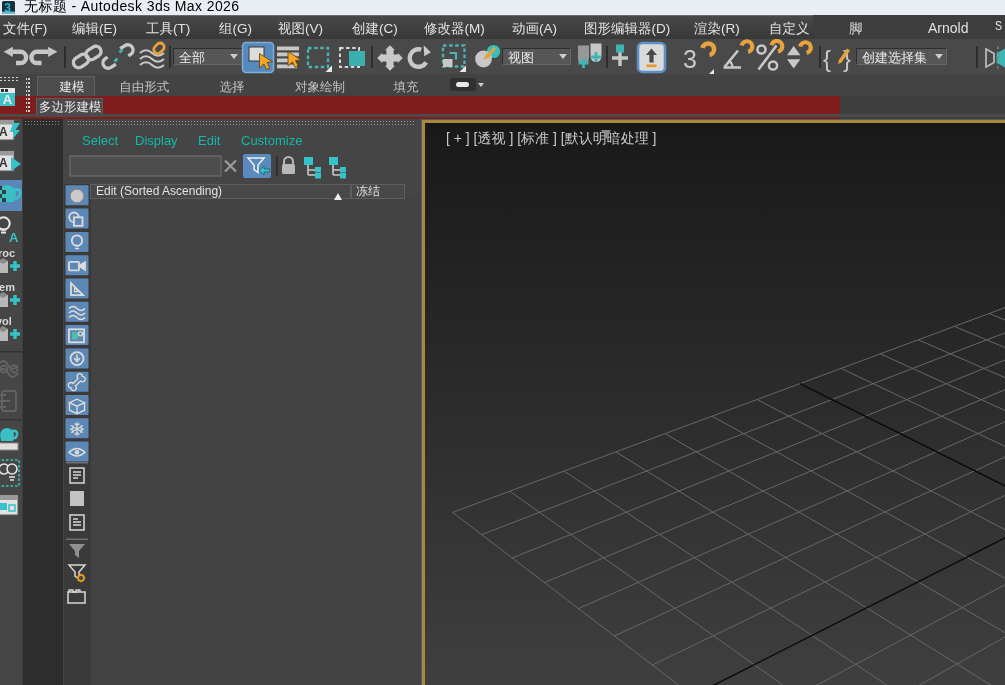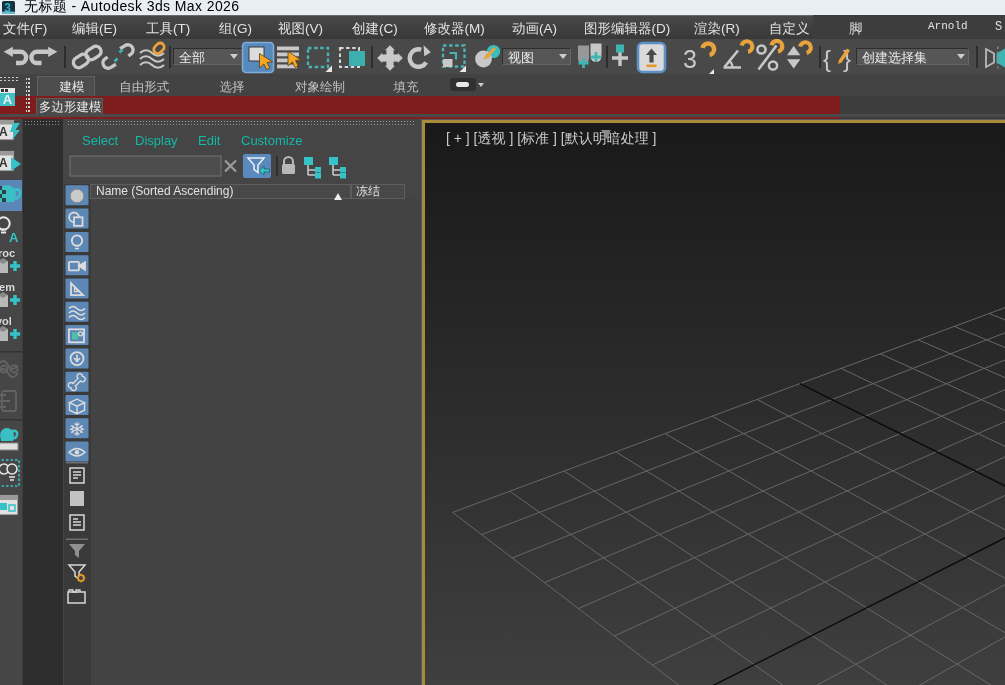--- a/index.html
+++ b/index.html
@@ -49,21 +49,21 @@
  <span style="left:146px">工具(T)</span>
     <span style="left:219px">组(G)</span>
  <span style="left:278px">视图(V)</span>
     <span style="left:352px">创建(C)</span>
  <span style="left:424px">修改器(M)</span>
     <span style="left:512px">动画(A)</span>
  <span style="left:584px">图形编辑器(D)</span>
     <span style="left:694px">渲染(R)</span>
  <span style="left:769px">自定义(U)</span>
     <span style="left:849px">脚本(S)</span>
- <span style="left:928px;font-family:Liberation Mono, monospace;font-size:11px">Arnold</span>
+ <span style="left:928px;font-family:Liberation Sans, sans-serif;font-size:14px">Arnold</span>
     <span style="left:995px;font-family:'Liberation Mono',monospace;font-size:12px">S</span>
 </div>
 <div id="toolbar">
 <svg class="abs" style="left:0;top:0" width="1005" height="35" viewBox="0 0 1005 35">
 <path d="M16 24 H20.5 A5.6 5.6 0 0 0 20.5 12.8 H12.5" fill="none" stroke="#c6c6c6" stroke-width="4.4"></path>
 <path d="M12.9 7.7 L12.9 18 L3.6 12.85 Z" fill="#c6c6c6"></path>
 <path d="M41.5 24 H37 A5.6 5.6 0 0 1 37 12.8 H48.5" fill="none" stroke="#c6c6c6" stroke-width="4.4"></path>
 <path d="M48.1 7.7 L48.1 18 L57.4 12.85 Z" fill="#c6c6c6"></path>
 <rect x="64" y="7" width="2" height="22" fill="#2d2d2d"></rect>
 <g stroke="#c8c8c8" stroke-width="3.4" fill="none">
@@ -154,21 +154,21 @@
 <path d="M997.8 7.5 v22" stroke="#888" stroke-width="1.4" stroke-dasharray="2.5 2.5"></path>
 </svg>
 <div class="combo" style="left:173px;top:9px;width:69px">
       <i>全部</i>
       <b></b>
     </div>
 <div class="combo" style="left:502px;top:9px;width:69px">
       <i>视图</i>
       <b></b>
     </div>
-<div class="combo" style="left:856px;top:9px;width:113px">
+<div class="combo" style="left:856px;top:9px;width:91px">
       <i>创建选择集</i>
       <b></b>
     </div>
 </div>
 
 <div id="ribbonrow">
  <div class="abs" style="left:36.5px;top:2px;width:58px;height:20px;background:#4d4d4d;
   border:1px solid #606060;border-bottom:none"></div>
  <span class="rtab" style="left:59.5px;color:#e8e8e8">建模</span>
  <span class="rtab" style="left:119.3px">自由形式</span>
@@ -312,21 +312,21 @@
    <rect x="11" y="16" width="6" height="5.5" fill="#35c2c8"></rect>
   </g>
   <g transform="translate(266,38)">
    <rect x="0" y="0" width="9" height="8" fill="#35c2c8"></rect>
    <path d="M4 8 v10 M4 13 h7 M4 18 h7" stroke="#c8c8c8" stroke-width="1.6" fill="none"></path>
    <rect x="11" y="10" width="6" height="5.5" fill="#35c2c8"></rect>
    <rect x="11" y="16" width="6" height="5.5" fill="#35c2c8"></rect>
   </g>
  </svg>
  <div class="hdrbox" style="left:27px;width:261px">
-      <span style="position:absolute;left:5px;top:0px">Name (Sorted Ascending)</span>
+      <span style="position:absolute;left:5px;top:0px">Edit (Sorted Ascending)</span>
   <span style="position:absolute;right:8px;top:4px;width:0;height:0;border:4.5px solid transparent;border-bottom:7px solid #ececec"></span>
     </div>
  <div class="hdrbox" style="left:288px;width:54px">
       <span style="position:absolute;left:4px;top:0px">冻结</span>
     </div>
  <svg class="abs" style="left:1px;top:66px" width="26" height="500" viewBox="0 0 26 500">
   <g fill="#5d87b4">
    <rect x="1.5" y="0.3" width="23" height="20" rx="1"></rect>
         <rect x="1.5" y="23.6" width="23" height="20" rx="1"></rect>
    <rect x="1.5" y="46.9" width="23" height="20" rx="1"></rect>

